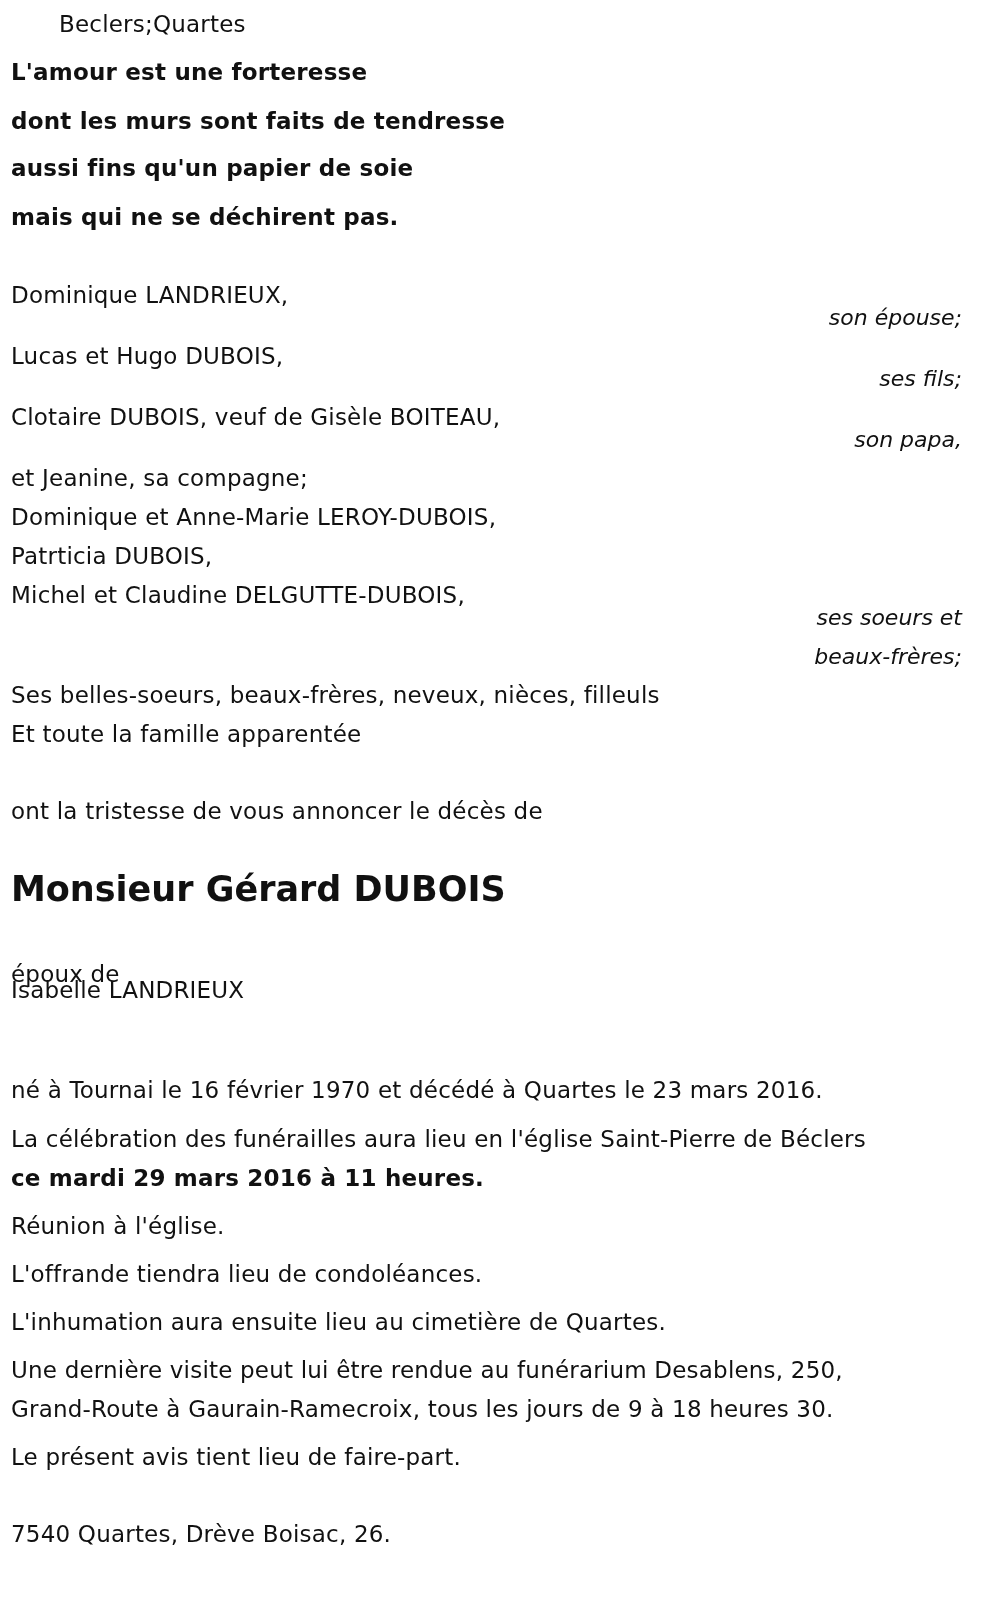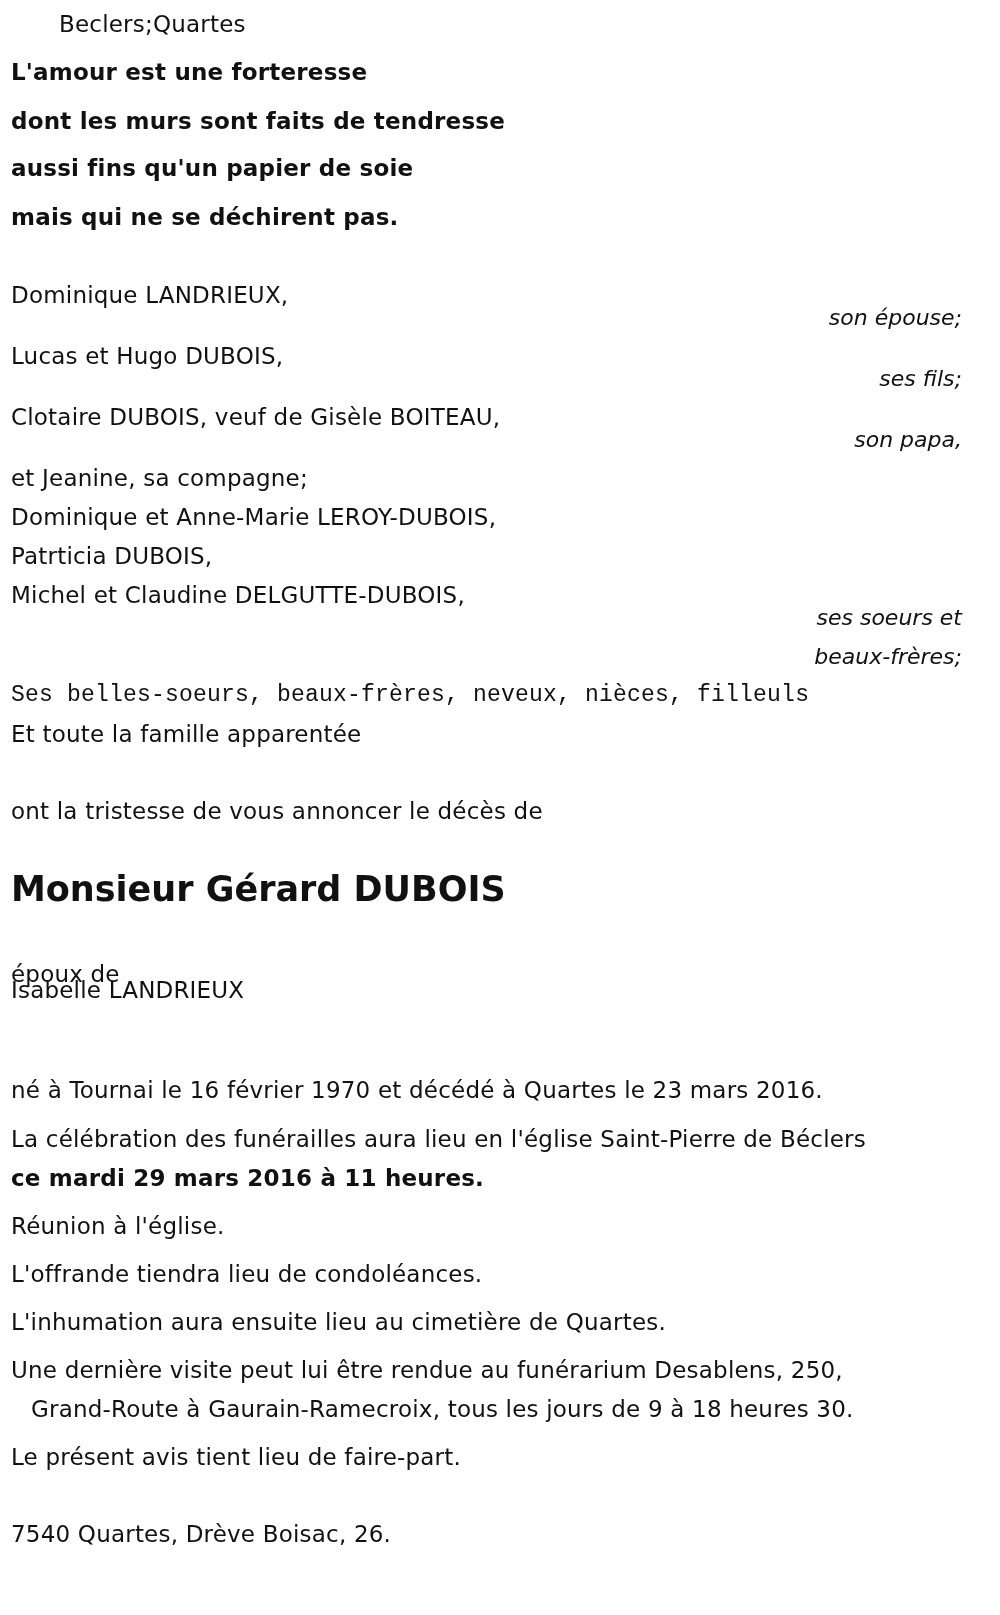--- a/index.html
+++ b/index.html
@@ -66,38 +66,38 @@
     <div class="line" style="top:402px;">Clotaire DUBOIS, veuf de Gisèle BOITEAU,</div>
     <div class="rel" style="top:425px;">son papa,</div>
 
     <div class="line" style="top:463px;">et Jeanine, sa compagne;</div>
     <div class="line" style="top:502px;">Dominique et Anne-Marie LEROY-DUBOIS,</div>
     <div class="line" style="top:541px;">Patrticia DUBOIS,</div>
     <div class="line" style="top:580px;">Michel et Claudine DELGUTTE-DUBOIS,</div>
     <div class="rel" style="top:603px;">ses soeurs et</div>
     <div class="rel" style="top:642px;">beaux-frères;</div>
 
-    <div class="line" style="top:680px;font-family:Liberation Mono, monospace;">Ses belles-soeurs, beaux-frères, neveux, nièces, filleuls</div>
+    <div class="line" style="top:680px;">Ses belles-soeurs, beaux-frères, neveux, nièces, filleuls</div>
     <div class="line" style="top:719px;">Et toute la famille apparentée</div>
   </div>
 
   <div>
     <div class="line" style="top:796px;">ont la tristesse de vous annoncer le décès de</div>
     <div class="title" style="top:867px;">Monsieur Gérard DUBOIS</div>
     <div class="line" style="top:959px;">époux de</div>
     <div class="line" style="top:975px;">Isabelle LANDRIEUX</div>
   </div>
 
   <div>
     <div class="line" style="top:1075px;">né à Tournai le 16 février 1970 et décédé à Quartes le 23 mars 2016.</div>
     <div class="line" style="top:1124px;">La célébration des funérailles aura lieu en l'église Saint-Pierre de Béclers</div>
     <div class="line bold" style="top:1163px;">ce mardi 29 mars 2016 à 11 heures.</div>
     <div class="line" style="top:1211px;">Réunion à l'église.</div>
     <div class="line" style="top:1259px;">L'offrande tiendra lieu de condoléances.</div>
     <div class="line" style="top:1307px;">L'inhumation aura ensuite lieu au cimetière de Quartes.</div>
     <div class="line" style="top:1355px;">Une dernière visite peut lui être rendue au funérarium Desablens, 250,</div>
-    <div class="line" style="top:1394px;margin-left:20px;">Grand-Route à Gaurain-Ramecroix, tous les jours de 9 à 18 heures 30.</div>
+    <div class="line" style="top:1394px;">Grand-Route à Gaurain-Ramecroix, tous les jours de 9 à 18 heures 30.</div>
     <div class="line" style="top:1442px;">Le présent avis tient lieu de faire-part.</div>
   </div>
 
   <div class="line" style="top:1519px;">7540 Quartes, Drève Boisac, 26.</div>
 
 </div>
 
 </body></html>

